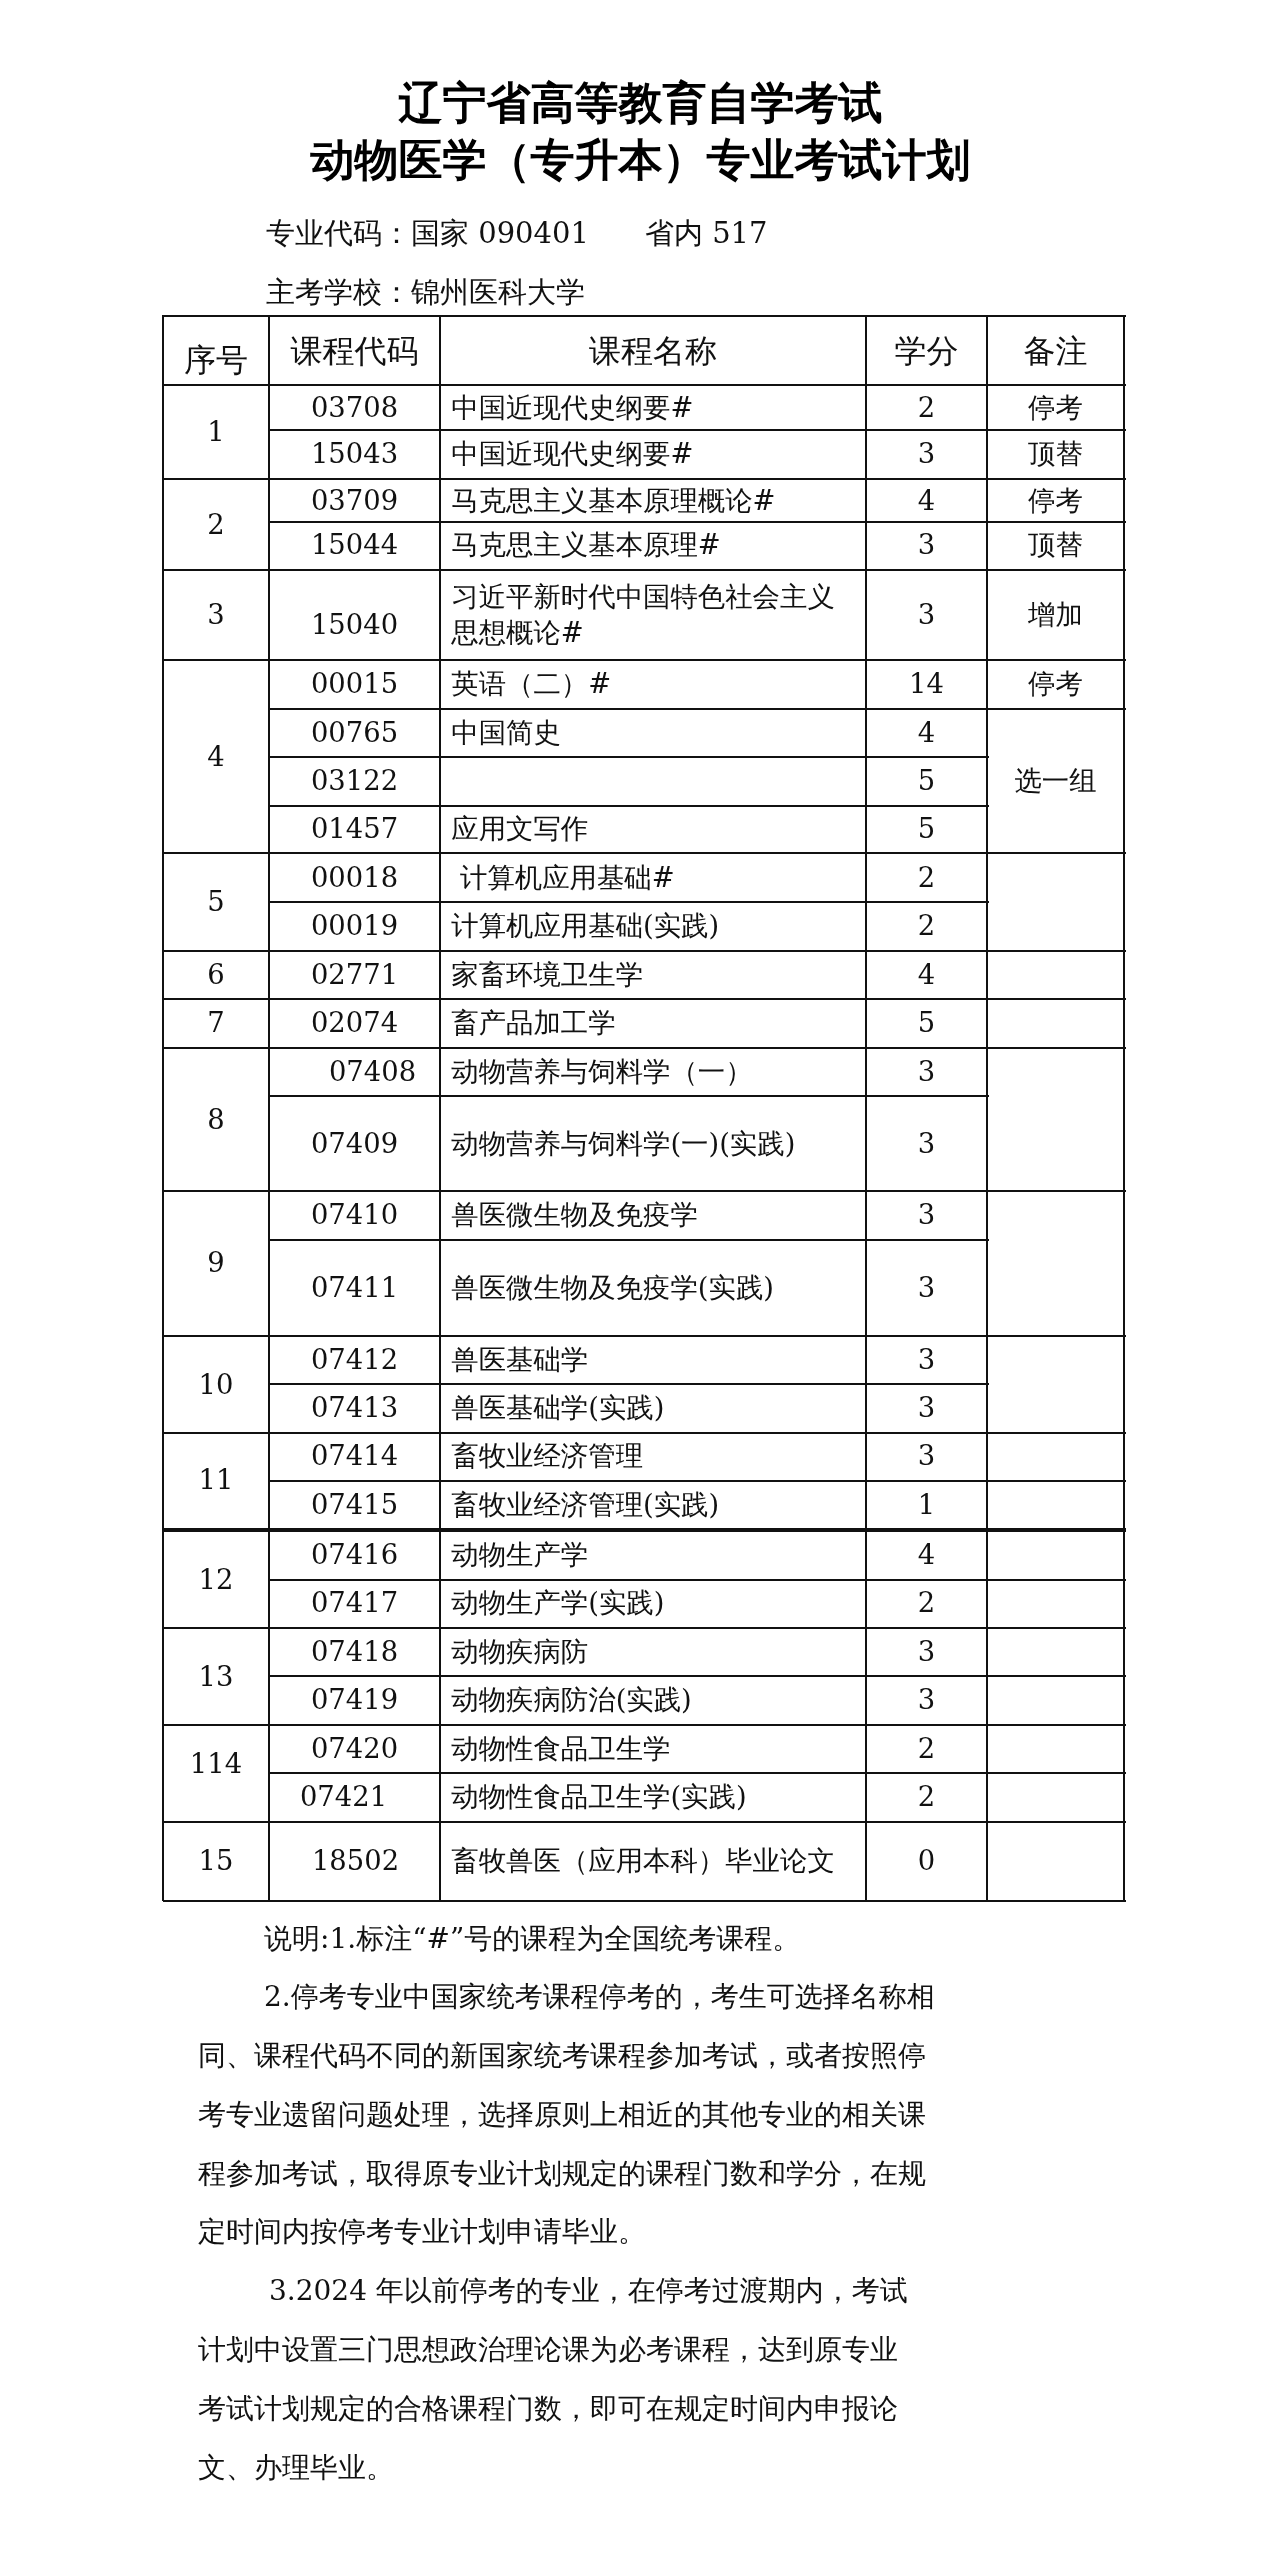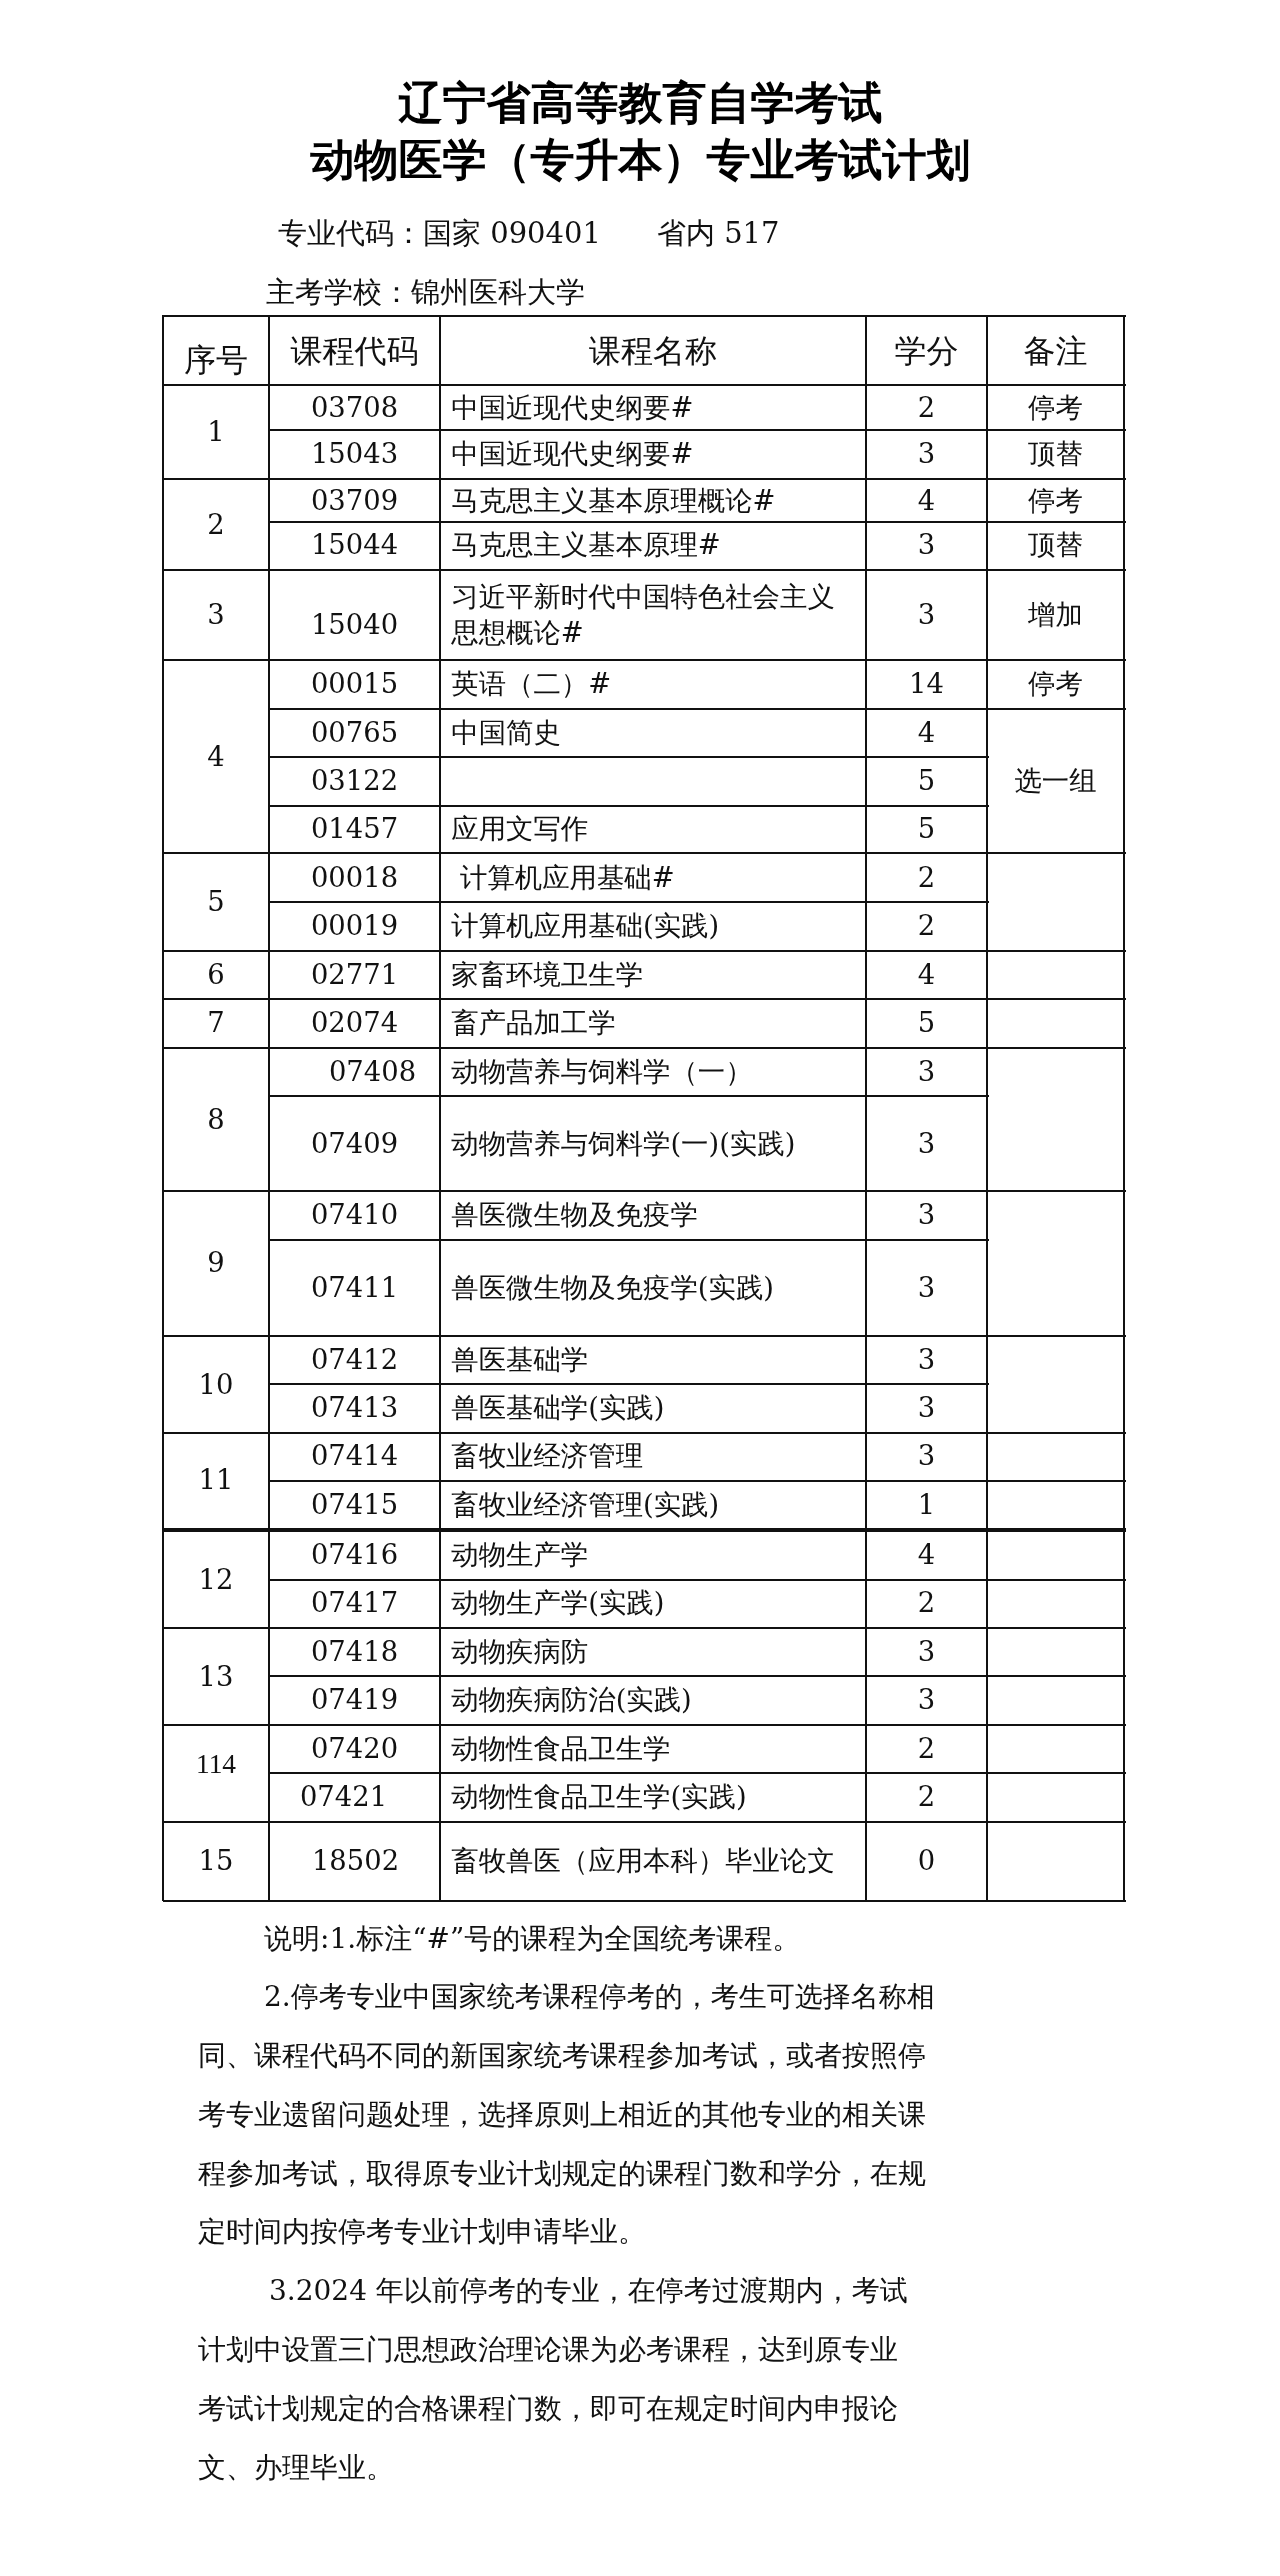--- a/index.html
+++ b/index.html
@@ -18,21 +18,21 @@
   .hl { position:absolute; height:1.6px; background:#111; }
   .vl { position:absolute; width:1.6px; background:#111; }
   .note { position:absolute; font-size:28px; line-height:36px; color:#111; white-space:pre; }
 </style>
 </head>
 <body>
 
 <div class="title" style="top:77px;">辽宁省高等教育自学考试</div>
 <div class="title" style="top:134px;">动物医学（专升本）专业考试计划</div>
 
-<div class="info" style="top:215px;margin-left:12px;"><span>专业代码：国家 090401</span><span class="gap"></span><span>省内 517</span></div>
+<div class="info" style="top:215px;"><span>专业代码：国家 090401</span><span class="gap"></span><span>省内 517</span></div>
 <div class="info" style="top:274px;">主考学校：锦州医科大学</div>
 
 <div id="tbl">
     <div class="cell hdr" style="left: 163px; top: 316px; width: 106px; height: 87px;">
       <span>序号</span>
     </div>
     <div class="cell hdr" style="left: 269px; top: 316px; width: 171px; height: 69px;">
       <span>课程代码</span>
     </div>
     <div class="cell hdr" style="left: 440px; top: 316px; width: 426px; height: 69px;">
@@ -401,21 +401,21 @@
     <div class="hl" style="left: 269px; width: 720px; top: 1675px;"></div>
     <div class="cell " style="left: 987px; top: 1628px; width: 137px; height: 48px;">
       <span></span>
     </div>
     <div class="cell " style="left: 987px; top: 1676px; width: 137px; height: 48px;">
       <span></span>
     </div>
     <div class="hl" style="left: 987px; width: 139px; top: 1675px;"></div>
     <div class="hl" style="left: 163px; width: 963px; top: 1627px;"></div>
     <div class="hl" style="left: 163px; width: 963px; top: 1724px;"></div>
-    <div class="cell " style="left: 163px; top: 1725px; width: 106px; height: 77px; font-family: Liberation Serif, serif;">
+    <div class="cell " style="left: 163px; top: 1725px; width: 106px; height: 77px;">
       <span>114</span>
     </div>
     <div class="cell " style="left: 269px; top: 1725px; width: 171px; height: 48px;">
       <span>07420</span>
     </div>
     <div class="cell name" style="left: 440px; top: 1725px; width: 426px; height: 48px;">
       <span>动物性食品卫生学</span>
     </div>
     <div class="cell " style="left: 866px; top: 1725px; width: 121px; height: 48px;">
       <span>2</span>

